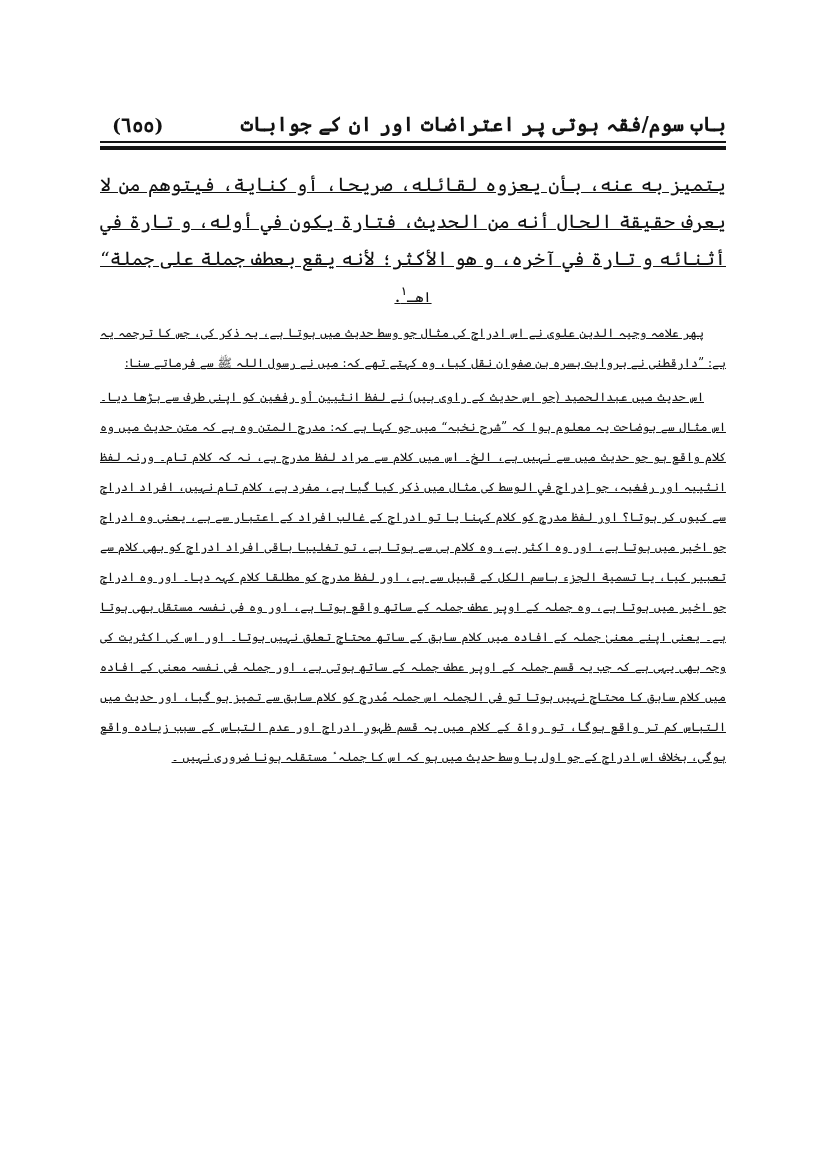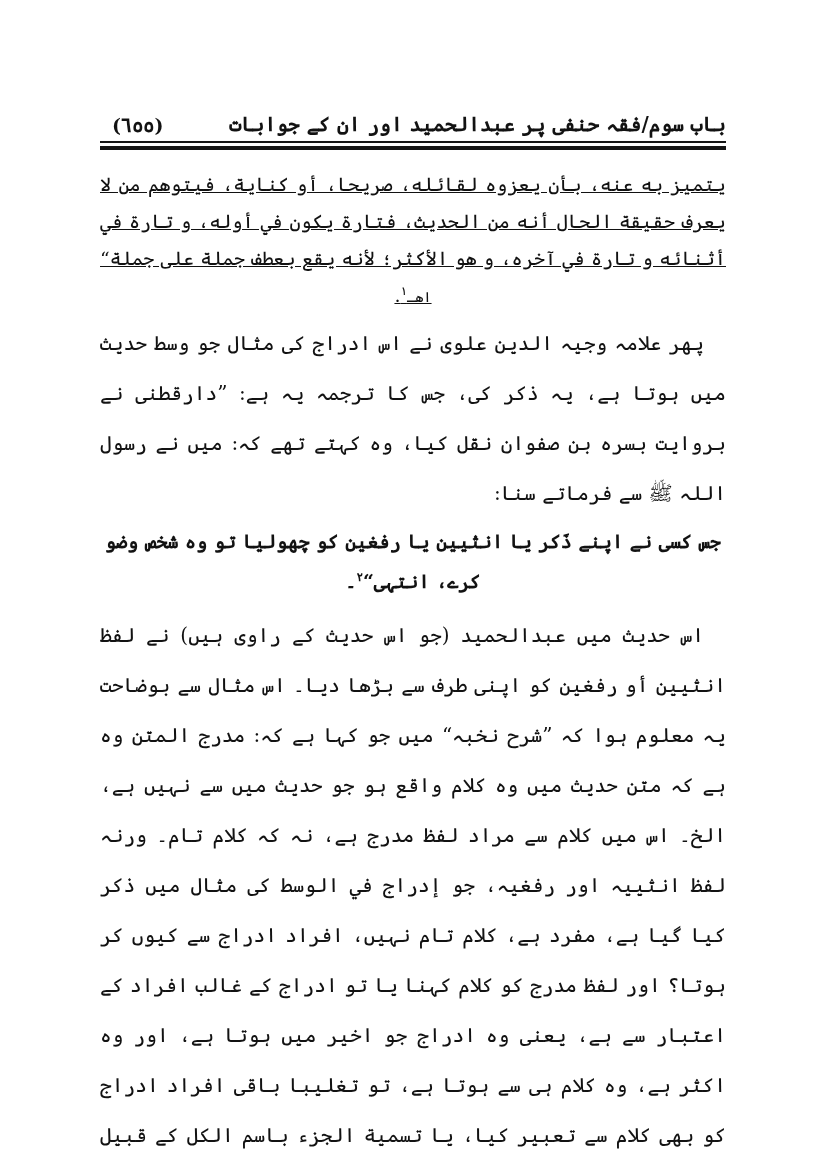--- a/index.html
+++ b/index.html
@@ -58,51 +58,51 @@
   .quote-tail {
     font-size: 14px;
   }
   .fn-sup {
     font-size: 11px;
     vertical-align: super;
     line-height: 0;
   }
   .urdu-para {
     margin: 4px 0;
-    font-size: 20px;
+    font-size: 12px;
     line-height: 2.5;
     text-align: justify;
     text-indent: 22px;
+    text-decoration: underline;
   }
   .hadith-line {
     margin: 2px 0 8px 0;
     font-size: 19px;
     font-weight: bold;
     text-align: center;
     line-height: 2.1;
     text-indent: 0;
   }
 </style>
 </head>
 <body>
 
 <div class="page">
 
   <header class="page-header">
     <span class="page-number">(٦٥٥)</span>
-    <span class="header-title">باب سوم/فقہ حنفی پر عبدالحمید اور ان کے جوابات</span>
+    <span class="header-title">باب سوم/فقہ ہوتی پر اعتراضات اور ان کے جوابات</span>
   </header>
 
   <div class="header-rule"></div>
 
   <main class="body-text">
 
     <p class="arabic-quote"><span>يتميز به عنه، بأن يعزوه لقائله، صريحا، أو كناية، فيتوهم من لا يعرف حقيقة الحال أنه من الحديث، فتارة يكون في أوله، و تارة في أثنائه و تارة في آخره، و هو الأكثر؛ لأنه يقع بعطف جملة على جملة“</span> <span class="quote-tail">اهـ</span><span class="fn-sup">١</span><span>.</span></p>
 
     <p class="urdu-para">پھر علامہ وجیہ الدین علوی نے اس ادراج کی مثال جو وسط حدیث میں ہوتا ہے، یہ ذکر کی، جس کا ترجمہ یہ ہے: ”دارقطنی نے بروایت بسرہ بن صفوان نقل کیا، وہ کہتے تھے کہ: میں نے رسول اللہ ﷺ سے فرماتے سنا:</p>
 
-    <p class="hadith-line"><span>جس کسی نے اپنے ذَکر یا انثیین یا رفغین کو چھولیا تو وہ شخص وضو کرے، انتہی“</span><span class="fn-sup">٢</span><span>۔</span></p>
 
     <p class="urdu-para">اس حدیث میں عبدالحمید (جو اس حدیث کے راوی ہیں) نے لفظ انثیین أو رفغین کو اپنی طرف سے بڑھا دیا۔ اس مثال سے بوضاحت یہ معلوم ہوا کہ ”شرح نخبہ“ میں جو کہا ہے کہ: مدرج المتن وہ ہے کہ متن حدیث میں وہ کلام واقع ہو جو حدیث میں سے نہیں ہے، الخ۔ اس میں کلام سے مراد لفظ مدرج ہے، نہ کہ کلام تام۔ ورنہ لفظ انثییہ اور رفغیہ، جو إدراج في الوسط کی مثال میں ذکر کیا گیا ہے، مفرد ہے، کلام تام نہیں، افراد ادراج سے کیوں کر ہوتا؟ اور لفظ مدرج کو کلام کہنا یا تو ادراج کے غالب افراد کے اعتبار سے ہے، یعنی وہ ادراج جو اخیر میں ہوتا ہے، اور وہ اکثر ہے، وہ کلام ہی سے ہوتا ہے، تو تغلیبا باقی افراد ادراج کو بھی کلام سے تعبیر کیا، یا تسمیة الجزء باسم الکل کے قبیل سے ہے، اور لفظ مدرج کو مطلقا کلام کہہ دیا۔ اور وہ ادراج جو اخیر میں ہوتا ہے، وہ جملہ کے اوپر عطف جملہ کے ساتھ واقع ہوتا ہے، اور وہ فی نفسہ مستقل بھی ہوتا ہے۔ یعنی اپنے معنیٰ جملہ کے افادہ میں کلام سابق کے ساتھ محتاج تعلق نہیں ہوتا۔ اور اس کی اکثریت کی وجہ بھی یہی ہے کہ جب یہ قسم جملہ کے اوپر عطف جملہ کے ساتھ ہوتی ہے، اور جملہ فی نفسہ معنی کے افادہ میں کلام سابق کا محتاج نہیں ہوتا تو فی الجملہ اس جملہ مُدرج کو کلام سابق سے تمیز ہو گیا، اور حدیث میں التباس کم تر واقع ہوگا، تو رواۃ کے کلام میں یہ قسم ظہورِ ادراج اور عدم التباس کے سبب زیادہ واقع ہوگی، بخلاف اس ادراج کے جو اول یا وسط حدیث میں ہو کہ اس کا جملہ ٔ مستقلہ ہونا ضروری نہیں ۔</p>
 
   </main>
 
 </div>
 
 </body></html>

